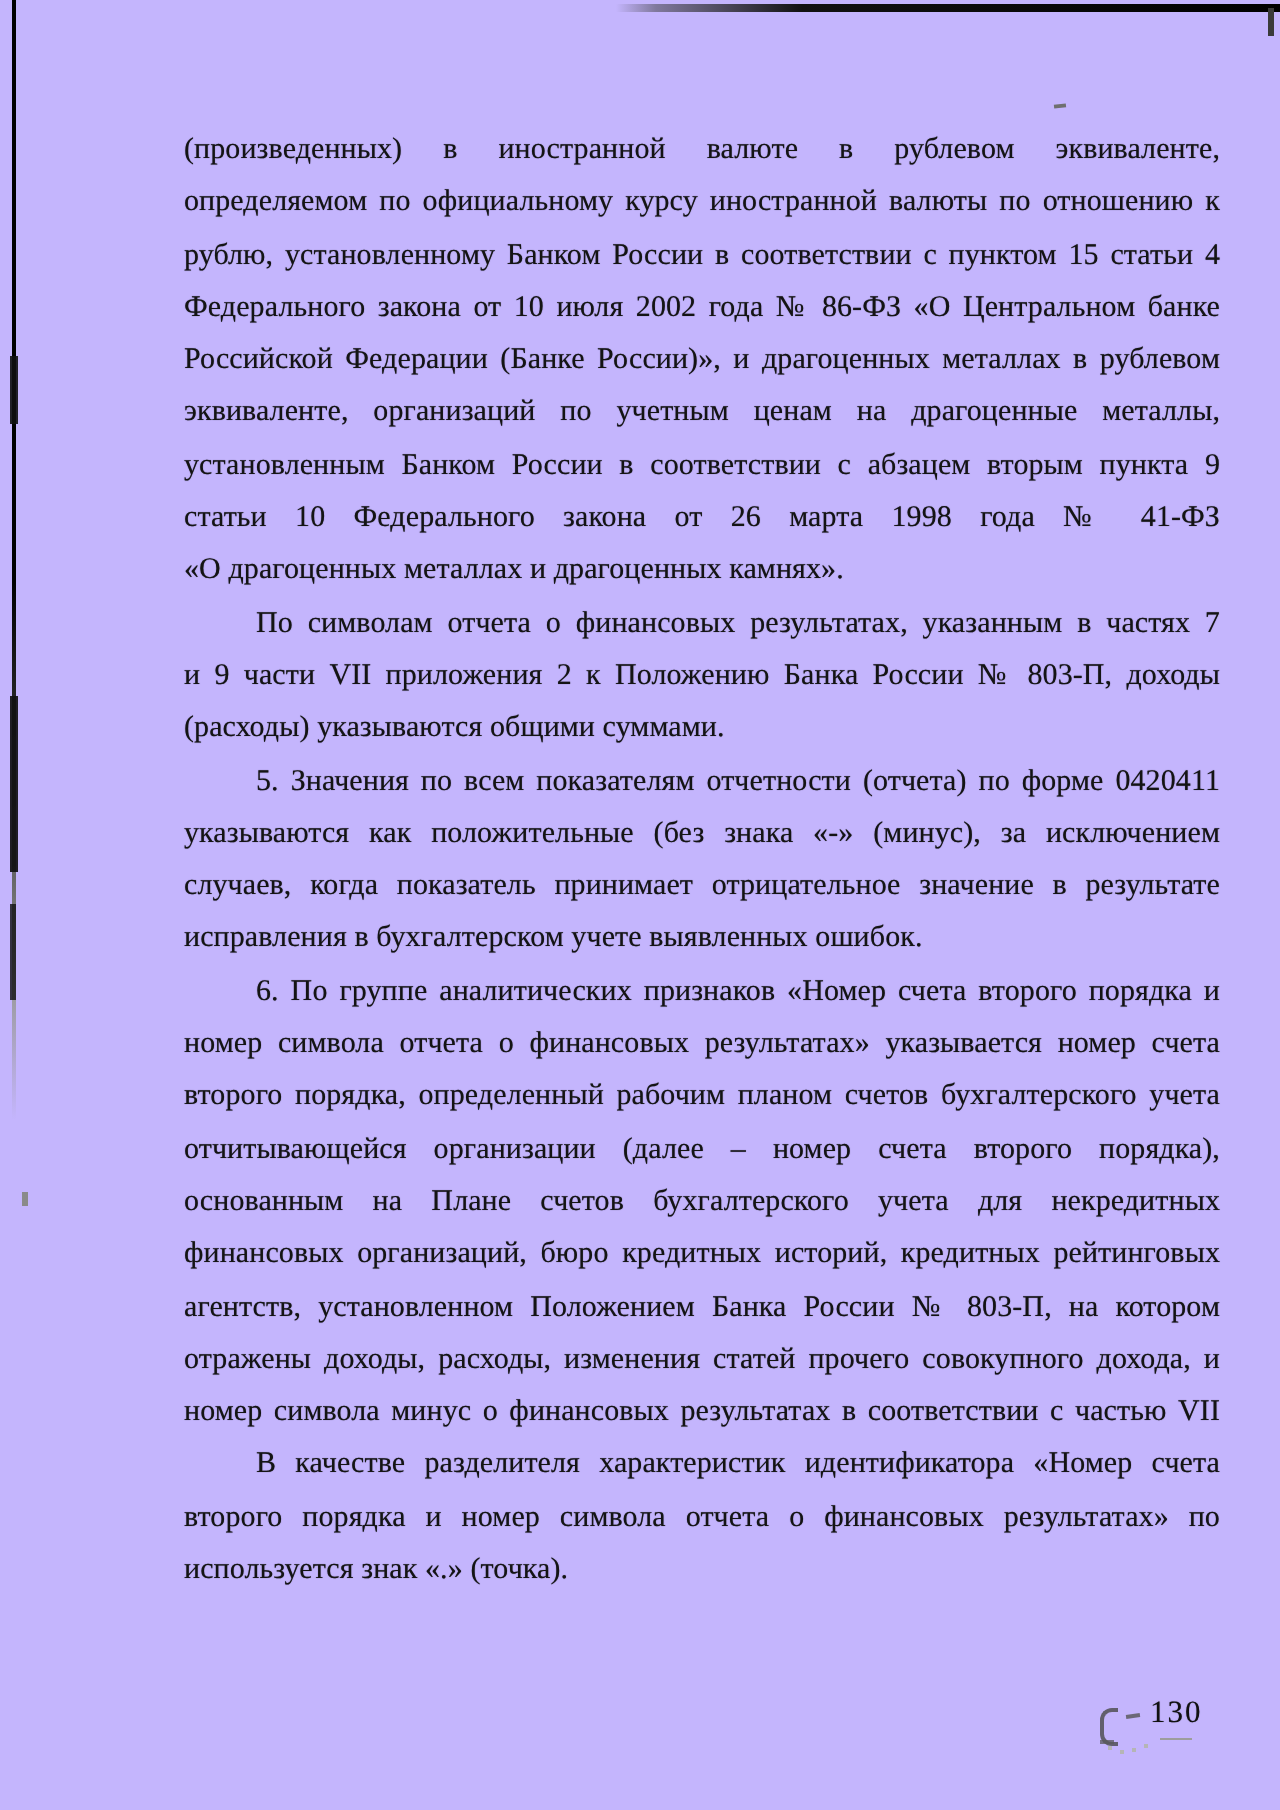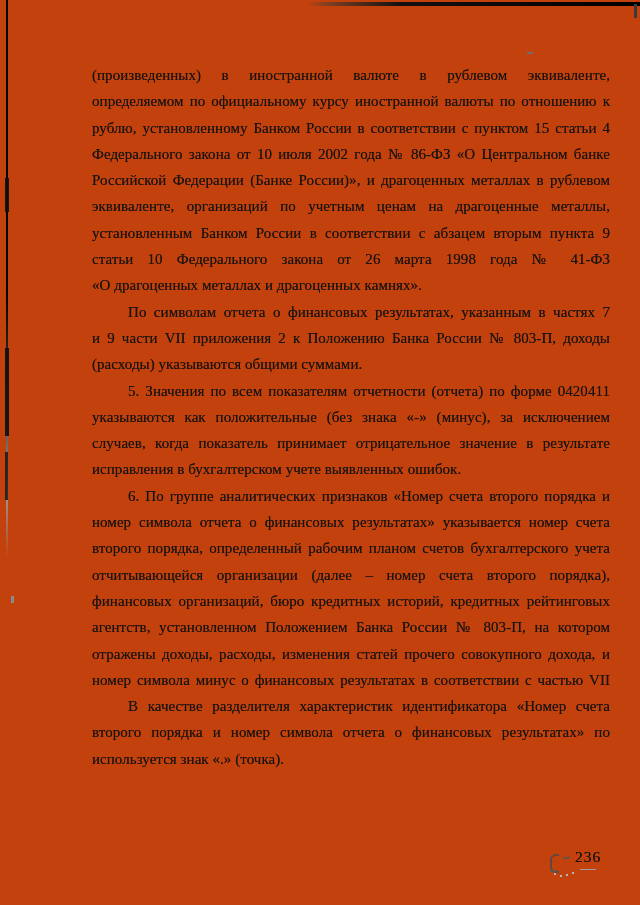--- a/index.html
+++ b/index.html
@@ -1,20 +1,20 @@
 <!DOCTYPE html>
 <html><head>
 <meta charset="utf-8">
 <style>
   html, body { margin: 0; padding: 0; background: #e8e8e8; }
   .page {
     position: relative;
     width: 640px;
     height: 905px;
-    background: #c2410c;
+    background: #c4b5fd;
     overflow: hidden;
     font-family: "Liberation Serif", "DejaVu Serif", serif;
     color: #141414;
   }
 
   
   .left-scan-line {
     position: absolute;
     left: 6px; top: 0;
     width: 2px; height: 560px;
@@ -111,34 +111,35 @@
       <div class="line">и 9 части VII приложения 2 к Положению Банка России № 803-П, доходы</div>
       <div class="line last">(расходы) указываются общими суммами.</div>
       <div class="line indent">5. Значения по всем показателям отчетности (отчета) по форме 0420411</div>
       <div class="line">указываются как положительные (без знака «-» (минус), за исключением</div>
       <div class="line">случаев, когда показатель принимает отрицательное значение в результате</div>
       <div class="line last">исправления в бухгалтерском учете выявленных ошибок.</div>
       <div class="line indent">6. По группе аналитических признаков «Номер счета второго порядка и</div>
       <div class="line">номер символа отчета о финансовых результатах» указывается номер счета</div>
       <div class="line">второго порядка, определенный рабочим планом счетов бухгалтерского учета</div>
       <div class="line">отчитывающейся организации (далее – номер счета второго порядка),</div>
+      <div class="line">основанным на Плане счетов бухгалтерского учета для некредитных</div>
       <div class="line">финансовых организаций, бюро кредитных историй, кредитных рейтинговых</div>
       <div class="line">агентств, установленном Положением Банка России № 803-П, на котором</div>
       <div class="line">отражены доходы, расходы, изменения статей прочего совокупного дохода, и</div>
       <div class="line">номер символа минус о финансовых результатах в соответствии с частью VII</div>
       <div class="line indent">В качестве разделителя характеристик идентификатора «Номер счета</div>
       <div class="line">второго порядка и номер символа отчета о финансовых результатах» по</div>
       <div class="line last">используется знак «.» (точка).</div>
     </div>
 
   <div class="stamp">
     <span class="hook"></span>
     <span class="hook-foot"></span>
     <span class="dash"></span>
     <span class="dot d1"></span>
     <span class="dot d2"></span>
     <span class="dot d3"></span>
     <span class="dot d4"></span>
   </div>
-  <div class="page-number">236</div>
+  <div class="page-number">130</div>
   <div class="page-number-underline"></div>
 
 </div>
 
 </body></html>

